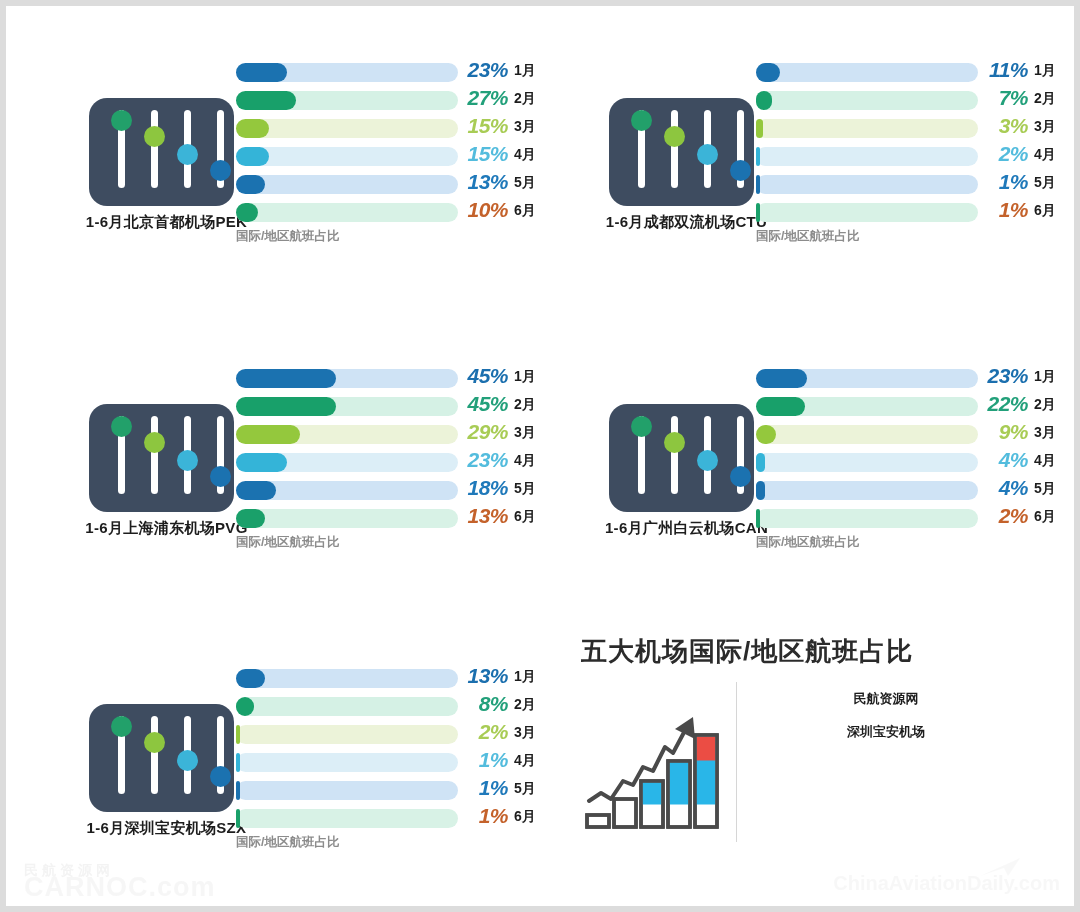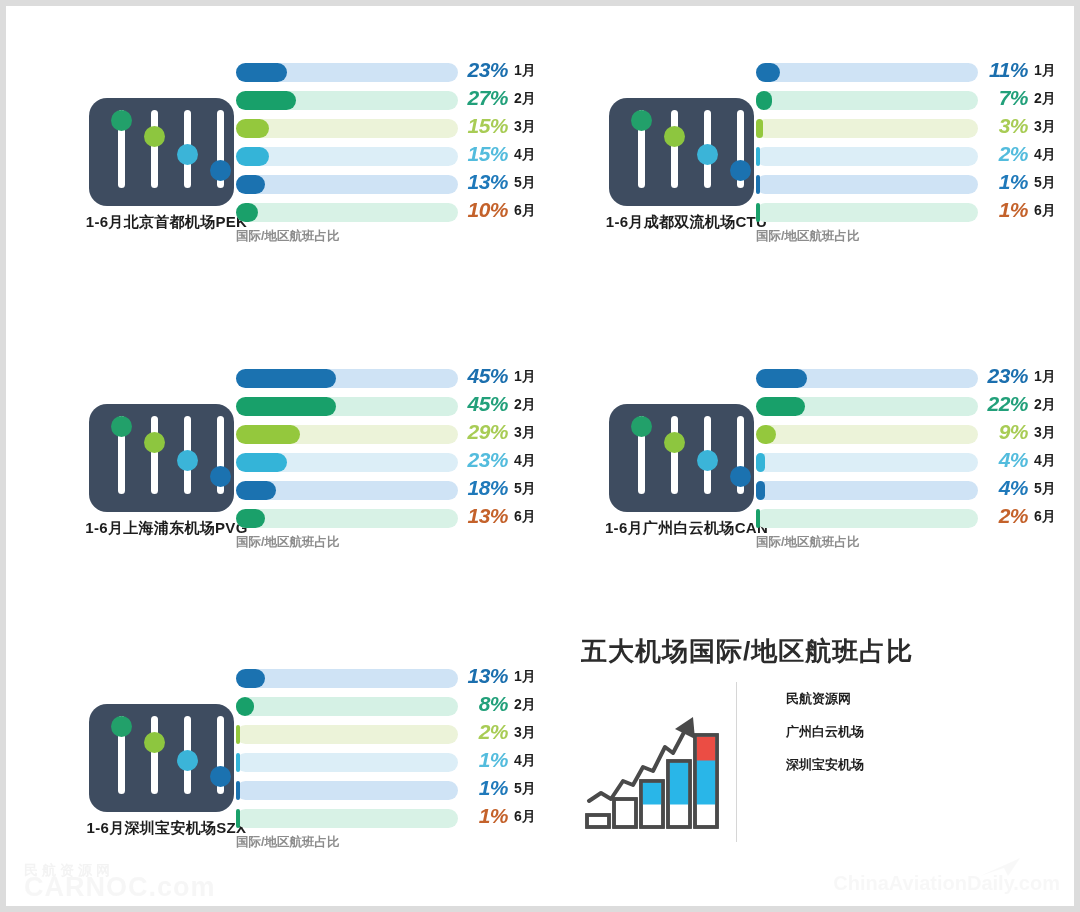--- a/index.html
+++ b/index.html
@@ -51,21 +51,21 @@
   .bar-month{
     position:absolute;left:278px;top:4px;
     font-size:14px;font-weight:bold;color:#1d1d1d;white-space:nowrap;
   }
   .bars-note{
     position:absolute;left:0px;top:170px;
     font-size:12.5px;color:#8c8c8c;font-weight:bold;white-space:nowrap;
   }
 
   
-  #legend{position:absolute;left:575px;top:628px;width:420px;height:215px;}
+  #legend{position:absolute;left:575px;top:628px;width:420px;height:215px;text-align:center;}
   #legend-title{
     position:absolute;left:0;top:0;
     font-size:26px;font-weight:bold;color:#2b2b2b;
     letter-spacing:1px;white-space:nowrap;
   }
   #legend-divider{
     position:absolute;left:155px;top:48px;width:1px;height:160px;
     background:#d6d6d6;
   }
   #legend-icon{position:absolute;left:0px;top:55px;width:145px;height:145px;}
@@ -417,21 +417,20 @@
           <rect x="33" y="110" width="22" height="28"></rect>
           <rect x="60" y="92" width="22" height="46"></rect>
           <rect x="87" y="72" width="22" height="66"></rect>
           <rect x="114" y="46" width="22" height="92"></rect>
         </g>
       </svg>
     </div>
 
     <div id="legend-names">
         <div class="legend-name">民航资源网</div>
-        <div class="legend-name">广州白云机场</div>
         <div class="legend-name">深圳宝安机场</div>
       </div>
   </div>
 
   <div class="wm" id="wm-left">
     <div class="wm-cn">民航资源网</div>
     <div class="wm-en">CARNOC.com</div>
   </div>
   <div class="wm" id="wm-right">
     <svg class="wm-swoosh" width="46" height="24" viewBox="0 0 46 24">

